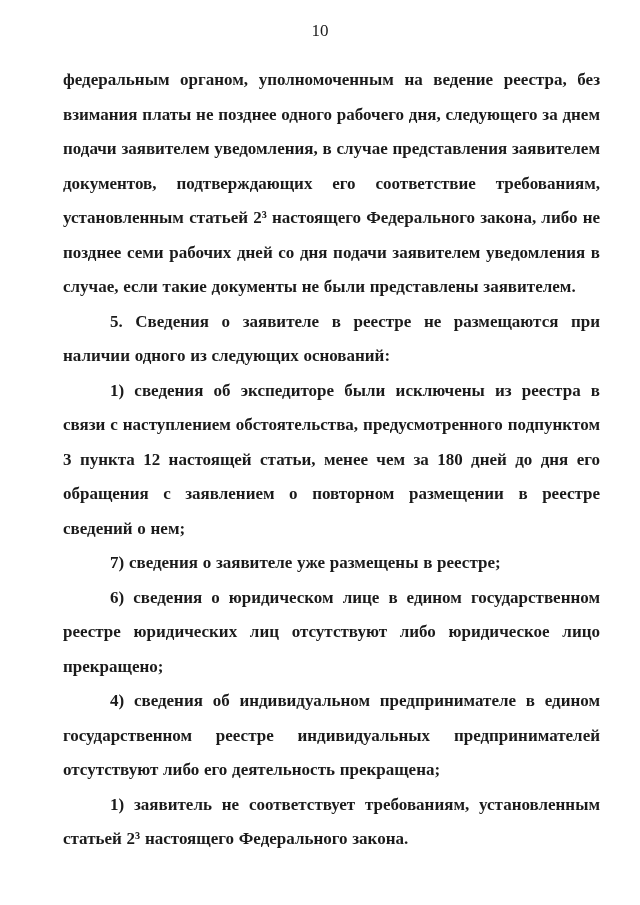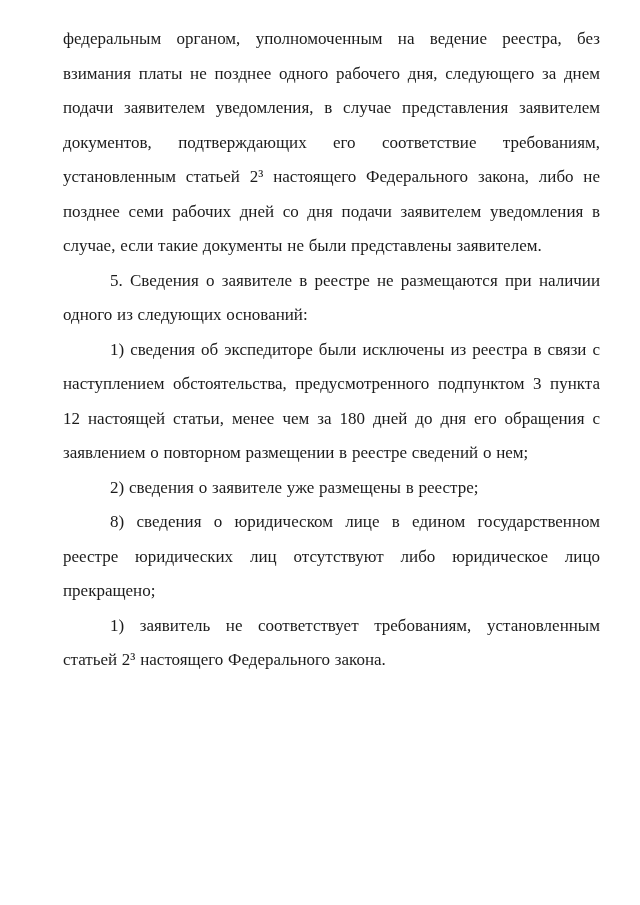--- a/index.html
+++ b/index.html
@@ -23,40 +23,43 @@
     margin-top: 21px;
     text-align: center;
     font-size: 17px;
     line-height: 20px;
     color: #1b1b1b;
   }
   .body-text {
     margin-top: 22px;
     margin-left: 63px;
     width: 537px;
+    font-weight: bold;
   }
   p.para {
     margin: 0;
     padding: 0;
     font-size: 17px;
     line-height: 34.5px;
     text-align: justify;
     text-align-last: left;
     word-spacing: 0.5px;
   }
   p.para.indent {
     text-indent: 47px;
   }
 </style>
 </head>
 <body>
 
 <div class="sheet">
+  <div class="page-number">10</div>
 
   <div class="body-text">
     <p class="para">федеральным органом, уполномоченным на ведение реестра, без взимания платы не позднее одного рабочего дня, следующего за днем подачи заявителем уведомления, в случае представления заявителем документов, подтверждающих его соответствие требованиям, установленным статьей 2³ настоящего Федерального закона, либо не позднее семи рабочих дней со дня подачи заявителем уведомления в случае, если такие документы не были представлены заявителем.</p>
     <p class="para indent">5. Сведения о заявителе в реестре не размещаются при наличии одного из следующих оснований:</p>
     <p class="para indent">1) сведения об экспедиторе были исключены из реестра в связи с наступлением обстоятельства, предусмотренного подпунктом 3 пункта 12 настоящей статьи, менее чем за 180 дней до дня его обращения с заявлением о повторном размещении в реестре сведений о нем;</p>
-    <p class="para indent">2) сведения о заявителе уже размещены в реестре;</p>
-    <p class="para indent">8) сведения о юридическом лице в едином государственном реестре юридических лиц отсутствуют либо юридическое лицо прекращено;</p>
+    <p class="para indent">7) сведения о заявителе уже размещены в реестре;</p>
+    <p class="para indent">6) сведения о юридическом лице в едином государственном реестре юридических лиц отсутствуют либо юридическое лицо прекращено;</p>
+    <p class="para indent">4) сведения об индивидуальном предпринимателе в едином государственном реестре индивидуальных предпринимателей отсутствуют либо его деятельность прекращена;</p>
     <p class="para indent">1) заявитель не соответствует требованиям, установленным статьей 2³ настоящего Федерального закона.</p>
   </div>
 </div>
 
 </body></html>

